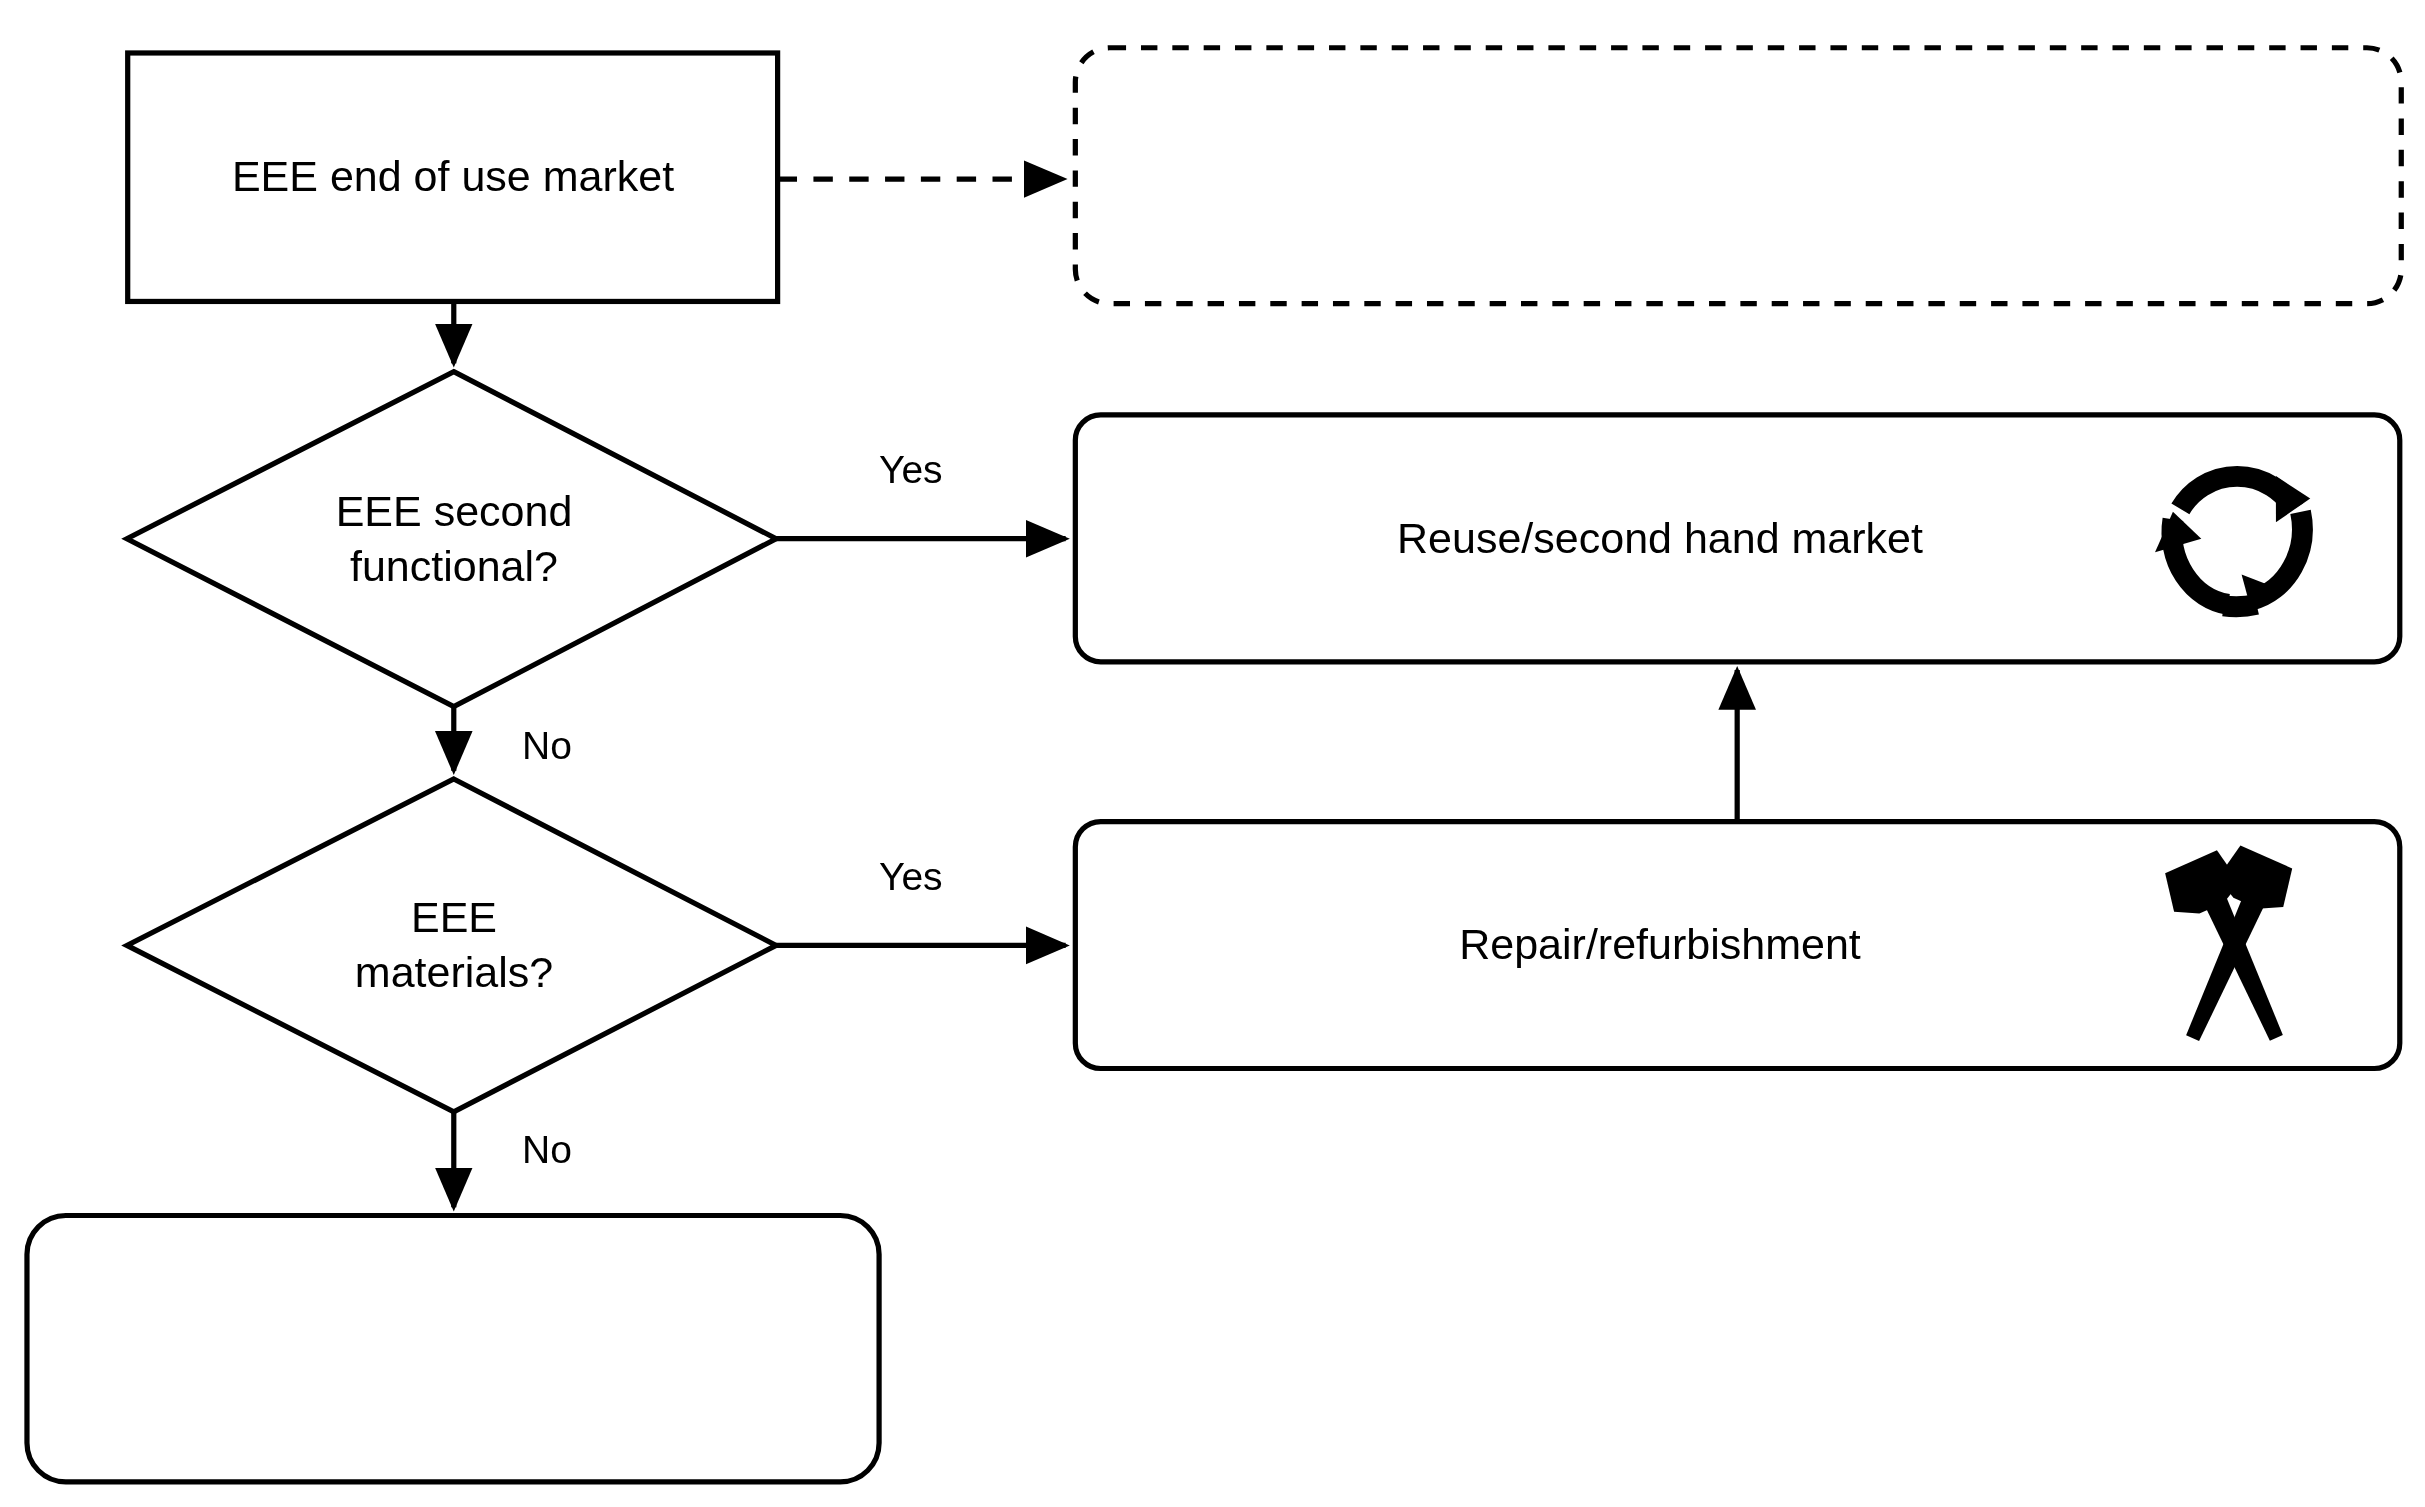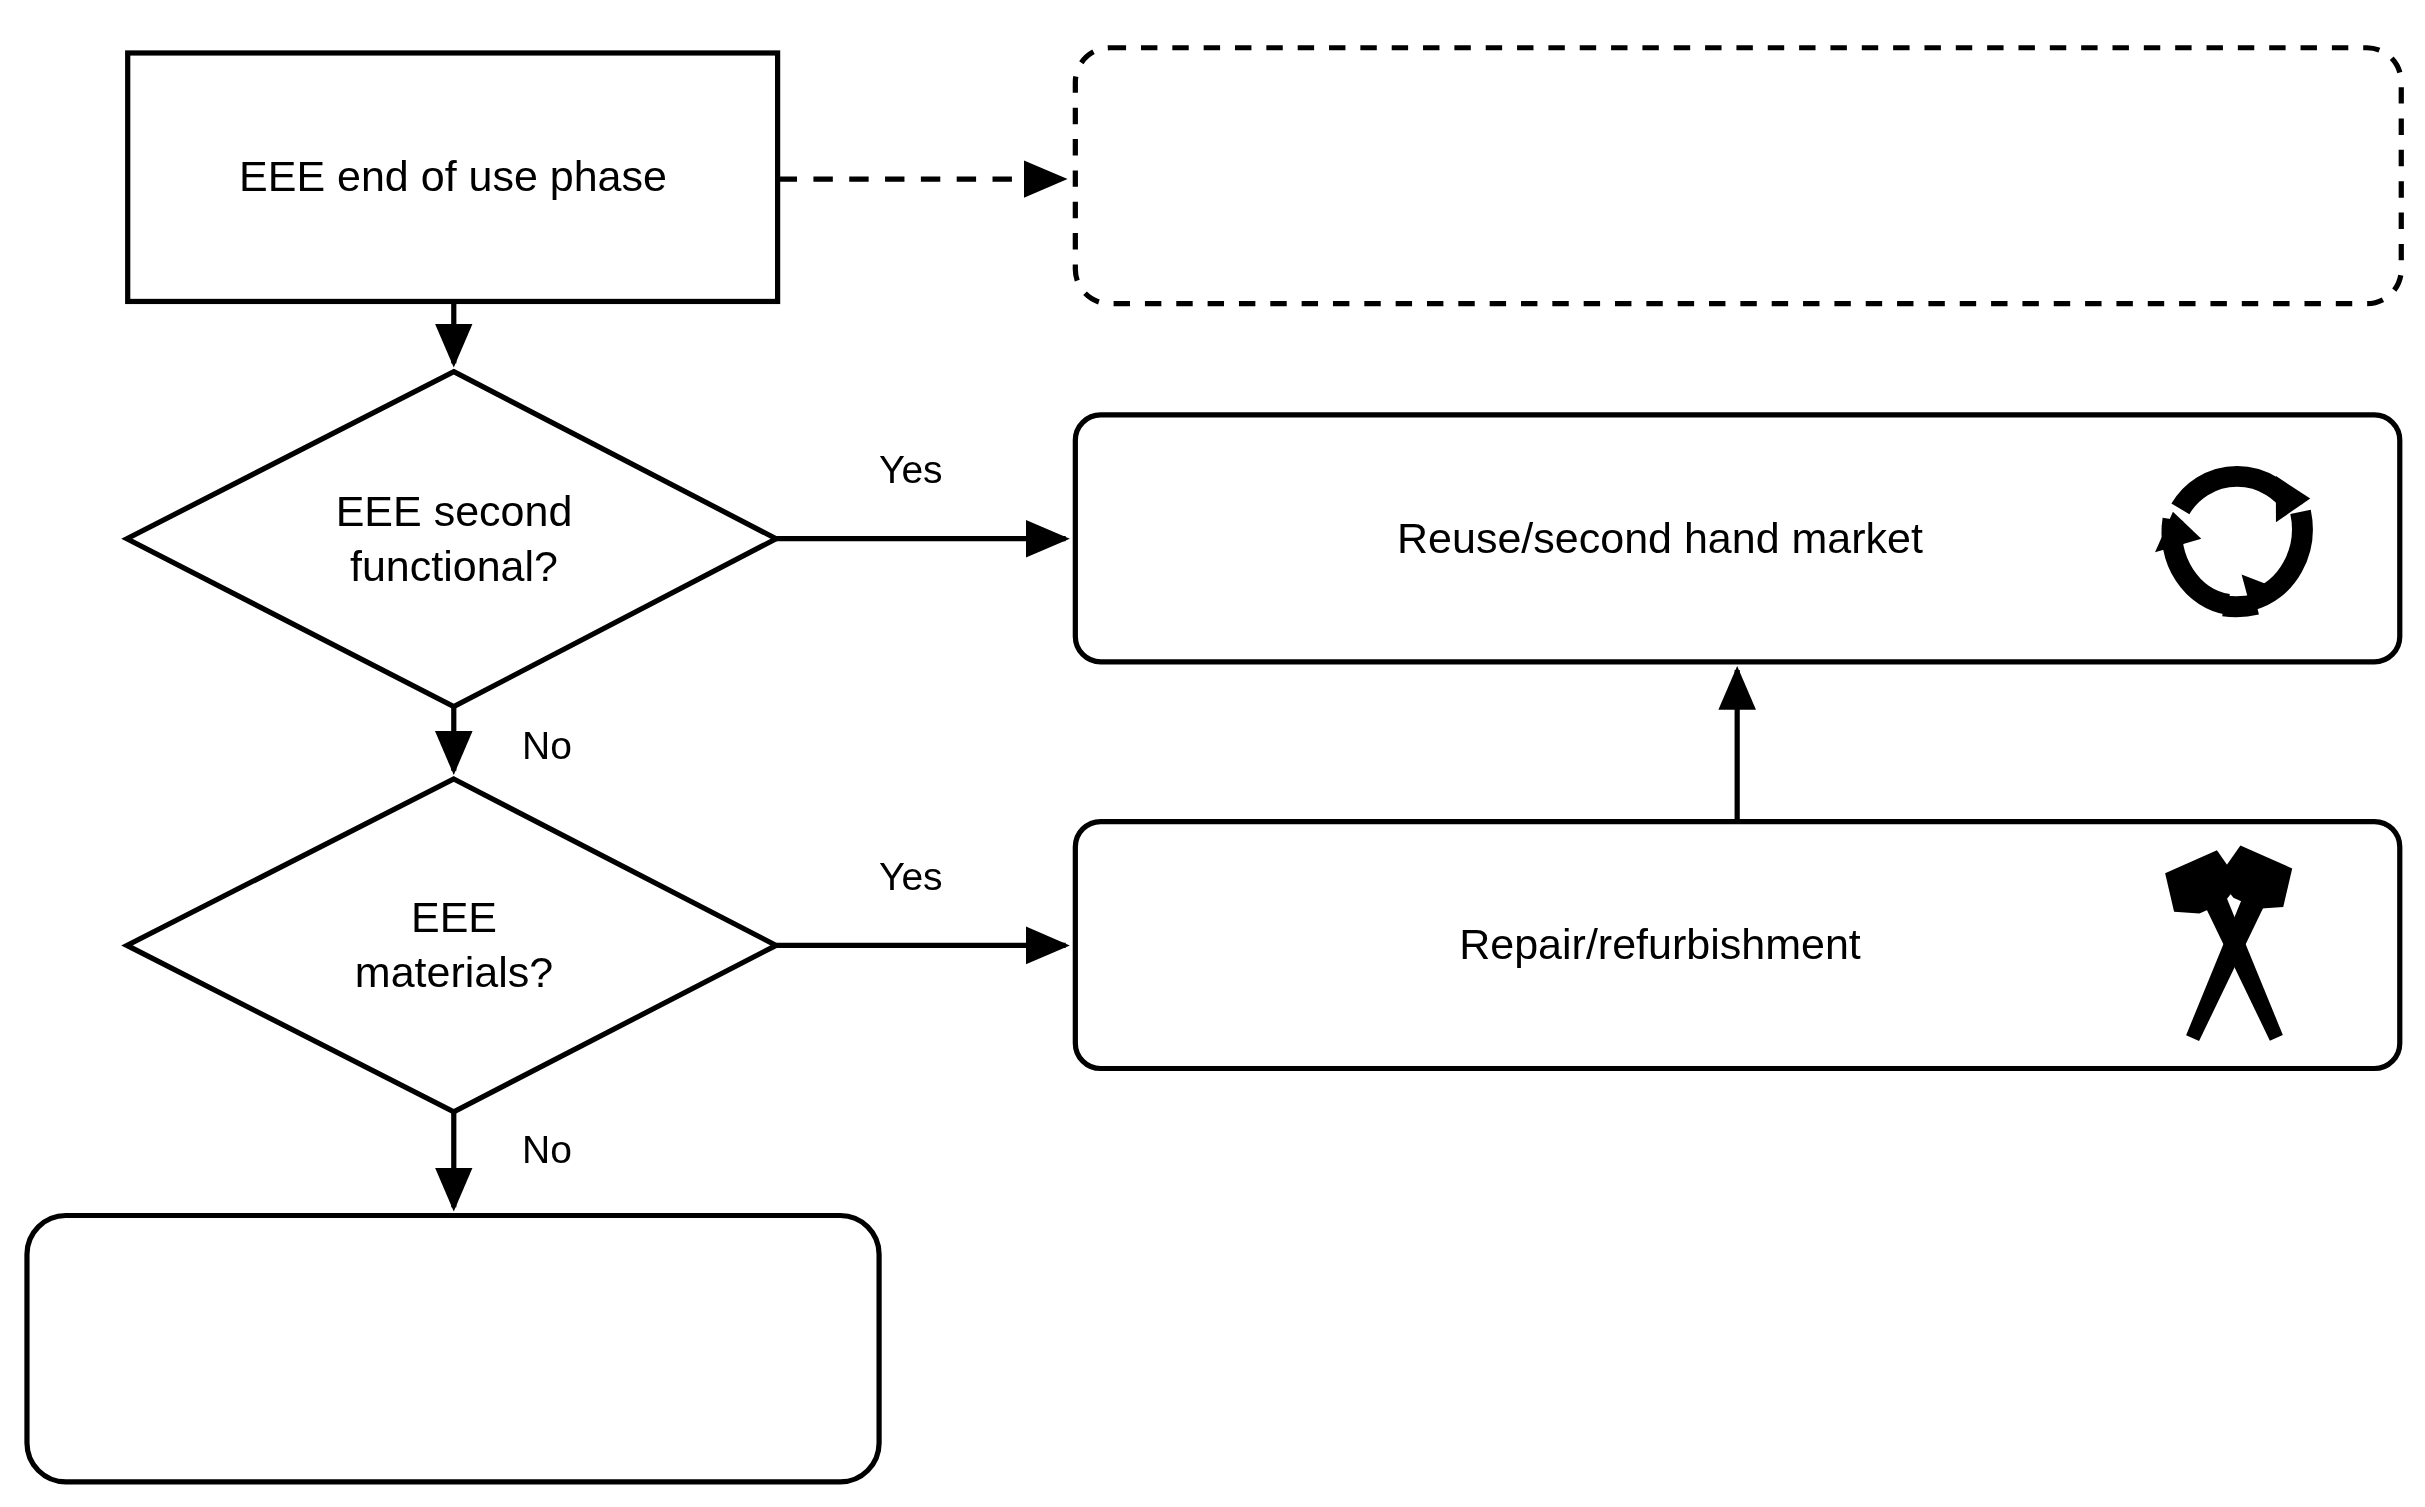--- a/index.html
+++ b/index.html
@@ -120,21 +120,21 @@
         <path d="M 95 70 L 126 70 L 120 268 L 101 268 Z" fill="#000000"></path>
       </g>
 
       <g transform="rotate(-24 110 130)">
         <path d="M 64 6 L 140 6 L 150 58 L 120 74 L 84 74 L 54 58 Z" fill="#000000"></path>
         <path d="M 95 70 L 126 70 L 120 268 L 101 268 Z" fill="#000000"></path>
       </g>
     </g>
   </svg>
 
-  <div class="node-text t-56" style="left:128px; top:53px; width:650px; height:248px;">EEE end of use phase</div>
+  <div class="node-text t-56" style="left:128px; top:53px; width:650px; height:248px;">EEE end of use market</div>
 
 
   <div class="node-text t-56" style="left:230px; top:418px; width:448px; height:242px;">EEE second
 functional?</div>
 
   <div class="node-text t-56" style="left:230px; top:824px; width:448px; height:242px;">EEE
 materials?</div>
 
   <div class="node-text t-56" style="left:1201px; top:415px; width:918px; height:247px;">Reuse/second hand market</div>
 

